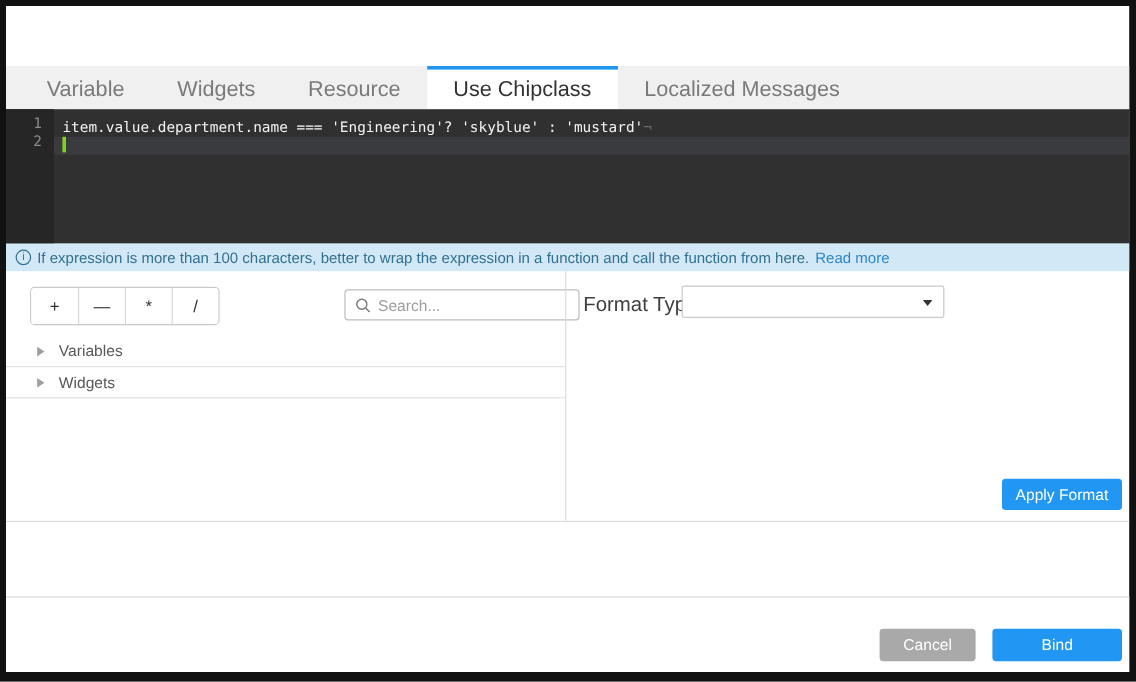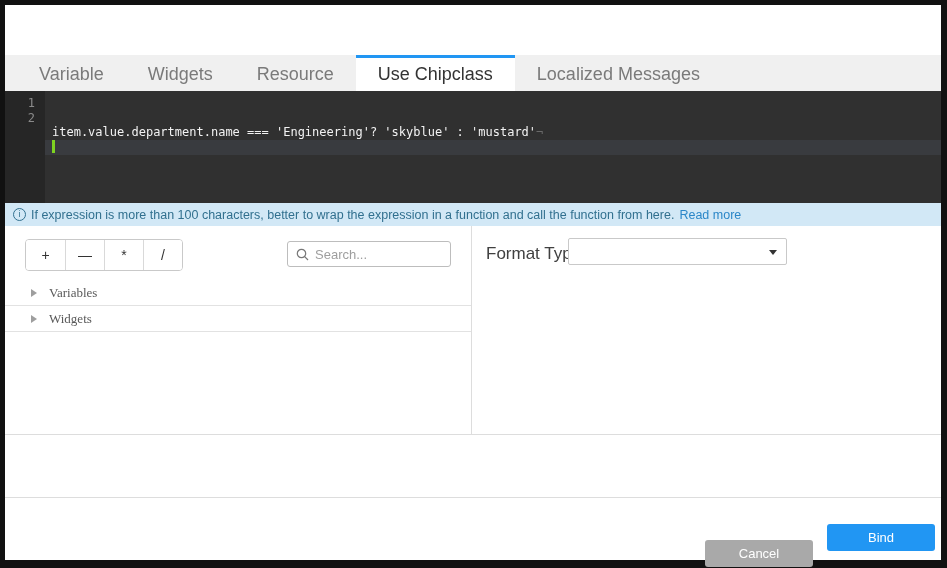--- a/index.html
+++ b/index.html
@@ -23,21 +23,21 @@
   .tabbar { position:absolute; left:0; top:50px; width:100%; height:36px; background:#f0f0f0; display:flex; padding-left:12px; }
   .tab { height:36px; padding:0 22px; display:flex; align-items:center; font-size:18px; color:#7a7a7a;
          border-top:3px solid transparent; cursor:pointer; }
   .tab.active { background:#fff; color:#333; border-top:3px solid #2196f3; }
 
   
   .editor { position:absolute; left:0; top:86px; width:100%; height:112px; background:#303030;
             font-family:"DejaVu Sans Mono", monospace; font-size:12px; line-height:15px; }
   .gutter { position:absolute; left:0; top:0; width:40px; height:100%; background:#262626; }
   .line-num { display:block; text-align:right; padding-right:10px; color:#8a8a8a; height:15px; }
-  .code-area { position:absolute; left:40px; top:16px; right:0; height:100%; padding-top:18px; }
+  .code-area { position:absolute; left:40px; top:0; right:0; height:100%; padding-top:8px; }
   .gutter-inner { padding-top:5px; }
   .code-line { height:15px; white-space:pre; padding-left:7px; color:#f2f2f2; position:relative; }
   .code-line.active { background:#393b3f; }
   .eol-mark { color:#6a6a6a; }
   .cursor { display:inline-block; width:3px; height:13px; background:#7ed321; vertical-align:middle; margin-top:-2px; }
 
   
   .infobar { position:absolute; left:0; top:198px; width:100%; height:23px; background:#d2e8f6;
              display:flex; align-items:center; padding-left:8px; font-size:12.5px; color:#31708f; }
   .info-icon { width:13px; height:13px; border:1px solid #31708f; border-radius:50%; font-size:9px;
@@ -47,45 +47,45 @@
   
   .main { position:absolute; left:0; top:221px; width:100%; height:209px; border-bottom:1px solid #ddd; }
   .left-panel { position:absolute; left:0; top:0; width:466px; height:100%; }
   .right-panel { position:absolute; left:466px; top:0; right:0; height:100%; border-left:1px solid #ddd; }
 
   .op-group { position:absolute; left:20px; top:13px; display:flex; border:1px solid #c9c9c9; border-radius:4px; overflow:hidden; background:#fff; }
   .op-btn { width:39px; height:30px; background:#fff; border:none; border-left:1px solid #d9d9d9;
             font-size:14px; color:#333; cursor:pointer; font-family:"Liberation Sans", sans-serif; }
   .op-btn:first-child { border-left:none; }
 
-  .search-box { position:absolute; left:282px; top:15px; width:164px; height:26px; border:1px solid #bdbdbd;
+  .search-box { position:absolute; left:282px; top:15px; width:196px; height:26px; border:1px solid #bdbdbd;
                 border-radius:3px; display:flex; align-items:center; padding:0 8px; background:#fff; }
   .search-box svg { flex:0 0 auto; margin-right:6px; }
   .search-input { border:none; outline:none; width:100%; font-size:13px; color:#444; background:transparent; }
   .search-input::placeholder { color:#9e9e9e; }
 
-  .tree { position:absolute; left:0; top:54px; width:100%;font-family:Liberation Serif, serif; }
+  .tree { position:absolute; left:0; top:54px; width:100%; }
   .tree-row { height:26px; display:flex; align-items:center; padding-left:26px; border-bottom:1px solid #e2e2e2; cursor:pointer; }
   .caret { width:0; height:0; border-left:6px solid #9e9e9e; border-top:4px solid transparent;
            border-bottom:4px solid transparent; margin-right:12px; }
   .tree-label { font-size:13px; color:#595959; }
 
   .format-label { position:absolute; left:14px; top:18px; font-size:17px; color:#404040; }
   .format-select { position:absolute; left:96px; top:12px; width:219px; height:27px; border:1px solid #c9c9c9;
                    border-radius:2px; background:#fff; cursor:pointer; }
   .select-arrow { position:absolute; right:9px; top:11px; width:0; height:0;
                   border-left:4px solid transparent; border-right:4px solid transparent; border-top:5px solid #333; }
   .apply-btn { position:absolute; right:6px; bottom:9px; width:100px; height:26px; background:#2196f3; color:#fff;
                border:none; border-radius:3px; font-size:13px; cursor:pointer; font-family:"Liberation Sans", sans-serif; }
 
   
   .footer { position:absolute; left:0; top:492px; width:100%; height:63px; border-top:1px solid #ddd; background:#fff; }
   .btn { position:absolute; top:26px; height:27px; border:none; border-radius:3px; font-size:13px; color:#fff;
          cursor:pointer; font-family:"Liberation Sans", sans-serif; }
-  .cancel-btn { right:128px; width:108px; background:#a9a9a9;margin-top:16px; }
+  .cancel-btn { right:128px; width:80px; background:#a9a9a9; }
   .bind-btn { right:6px; width:108px; background:#2196f3; }
 </style>
 </head>
 <body>
 
 <div class="dialog">
 
 
   <div class="tabbar">
     <div class="tab">Variable</div>
@@ -143,20 +143,21 @@
         </div>
       </div>
     </div>
 
     <div class="right-panel">
       <span class="format-label">Format Type</span>
       <div class="format-select">
         <span></span>
         <span class="select-arrow"></span>
       </div>
+      <button class="apply-btn">Apply Format</button>
     </div>
 
   </div>
 
   <div class="footer">
     <button class="btn cancel-btn">Cancel</button>
     <button class="btn bind-btn">Bind</button>
   </div>
 
 </div>

